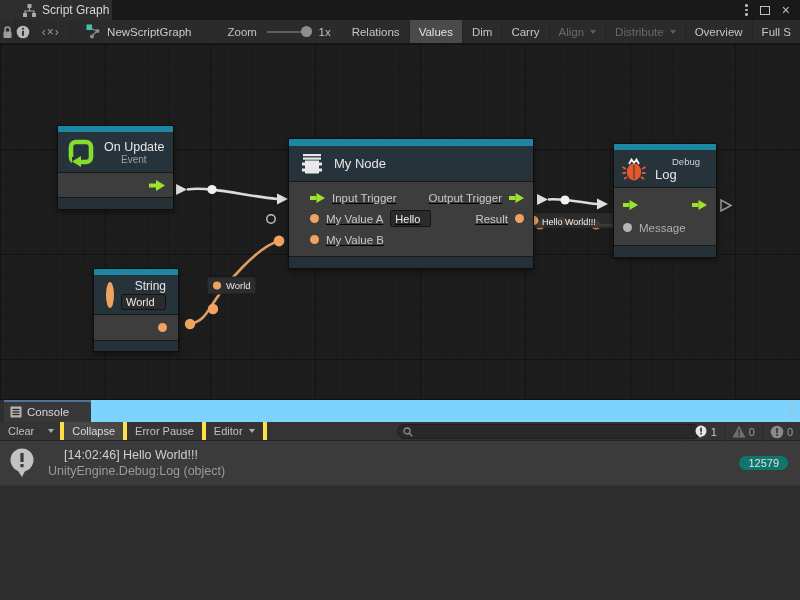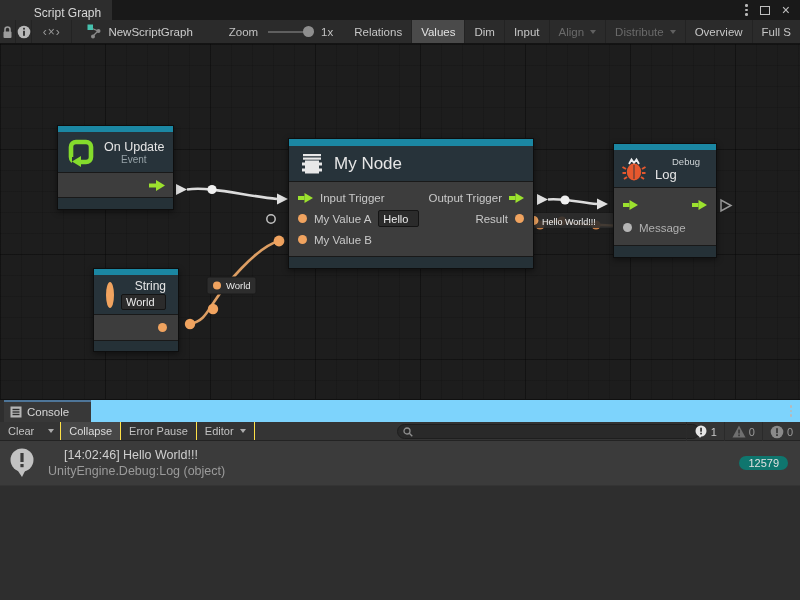--- a/index.html
+++ b/index.html
@@ -4,21 +4,21 @@
 <style>
   * { margin:0; padding:0; box-sizing:border-box; }
   html,body { width:800px; height:600px; overflow:hidden; background:#1d1d1d;
               font-family:"Liberation Sans", sans-serif; }
   .app { position:relative; width:800px; height:600px; }
 
   
   .titlebar { position:absolute; left:0; top:0; width:800px; height:20px;
               background:#191919; display:flex; align-items:center; }
   .tb-tab { height:20px; width:112px; background:#2d2d2d; display:flex; align-items:center;
-            gap:6px; padding-left:23px; color:#d8d8d8; font-size:12px;flex-direction:column; }
+            gap:6px; padding-left:23px; color:#d8d8d8; font-size:12px; }
   .tb-right { margin-left:auto; display:flex; align-items:center; gap:12px; padding-right:10px; }
   .vdots { display:flex; flex-direction:column; gap:2px; }
   .vdots i { width:2.5px; height:2.5px; border-radius:50%; background:#b8b8b8; }
   .win-max { width:10px; height:9px; border:1.5px solid #c0c0c0; }
   .win-close { color:#c0c0c0; font-size:14px; line-height:10px; }
 
   
   .gtoolbar { position:absolute; left:0; top:20px; width:800px; height:24px; background:#2b2b2b;
               border-bottom:1px solid #141414; display:flex; align-items:center;
               font-size:11.5px; color:#c6c6c6; }
@@ -69,21 +69,21 @@
   
   .console { position:absolute; left:0; top:400px; width:800px; height:200px; background:#2e2e2e; }
   .c-tabrow { position:absolute; left:4px; top:0; width:800px; height:22px; background:#7dd3fc;
               display:flex; align-items:center; }
   .c-tab { height:22px; width:87px; background:#383838; border-top:2px solid #4e7598;
            display:flex; align-items:center; gap:5px; padding-left:6px; color:#d6d6d6; font-size:11.5px; }
   .c-tab-right { margin-left:auto; padding-right:12px; }
   .c-toolbar { position:absolute; left:0; top:22px; width:800px; height:19px; background:#343434;
                border-bottom:1px solid #232323; display:flex; align-items:center;
                font-size:11px; color:#c2c2c2; }
-  .cbtn { height:100%; display:flex; align-items:center; padding:0 8px; border-right:1px solid #fde047; }
+  .cbtn { height:100%; display:flex; align-items:center; padding:0 8px; border-right:4px solid #fde047; }
   .cbtn.arrow { padding:0 6px; }
   .cbtn.active { background:#474747; color:#dcdcdc; }
   .c-search { position:absolute; left:397px; top:2px; width:303px; height:15px; background:#292929;
               border:1px solid #1e1e1e; border-radius:8px; display:flex; align-items:center; padding:0 5px; }
   .c-search input { flex:1; background:transparent; border:none; outline:none; color:#dddddd;
                     font-size:10.5px; font-family:"Liberation Sans",sans-serif; }
   .c-badges { position:absolute; right:0; top:0; height:19px; display:flex; }
   .badge { display:flex; align-items:center; gap:3px; padding:0 7px; border-left:1px solid #2a2a2a;
            color:#9a9a9a; font-size:11px; }
   .log-row { position:absolute; left:0; top:41px; width:800px; height:45px; background:#3b3b3b;
@@ -158,21 +158,21 @@
     <div class="tbtn">
         <span>Relations</span>
       </div>
     <div class="tbtn active">
         <span>Values</span>
       </div>
     <div class="tbtn">
         <span>Dim</span>
       </div>
     <div class="tbtn">
-        <span>Input</span>
+        <span>Carry</span>
       </div>
     <div class="tbtn disabled">
         <span>Align</span>
         <span class="caret"></span>
       </div>
     <div class="tbtn disabled">
         <span>Distribute</span>
         <span class="caret"></span>
       </div>
     <div class="tbtn">
@@ -259,23 +259,23 @@
       <div class="node-header" style="height:35px; padding:0 10px; gap:9px;">
         <svg width="26" height="26" viewBox="0 0 26 26">
           <rect x="4" y="3" width="18" height="2.2" fill="#e8e8e8"></rect>
           <rect x="4" y="6.5" width="18" height="2.2" fill="#e8e8e8"></rect>
           <rect x="6" y="9.5" width="14" height="13" fill="#e8e8e8"></rect>
           <rect x="3" y="11.5" width="3" height="3" fill="#e8e8e8"></rect>
           <rect x="3" y="17.5" width="3" height="3" fill="#e8e8e8"></rect>
           <rect x="20" y="11.5" width="3" height="3" fill="#e8e8e8"></rect>
           <rect x="20" y="17.5" width="3" height="3" fill="#e8e8e8"></rect>
         </svg>
-        <div class="ntitle" style="font-size:17px">My Node</div>
-      </div>
-      <div class="node-body" style="padding:5px 0 6px 0;">
+        <div class="ntitle" style="font-size:13px">My Node</div>
+      </div>
+      <div class="node-body" style="padding:5px 0 6px 12px;text-decoration:underline;">
         <div class="prow">
           <div class="pgroup">
             <svg width="15" height="10" viewBox="0 0 15 10">
               <rect x="0" y="3" width="6.5" height="4" fill="#9ce22e"></rect>
                 <polygon points="6.5,0 15,5 6.5,10" fill="#9ce22e"></polygon>
             </svg>
             <span class="plabel">Input Trigger</span>
           </div>
           <div class="pgroup">
             <span class="plabel">Output Trigger</span>

